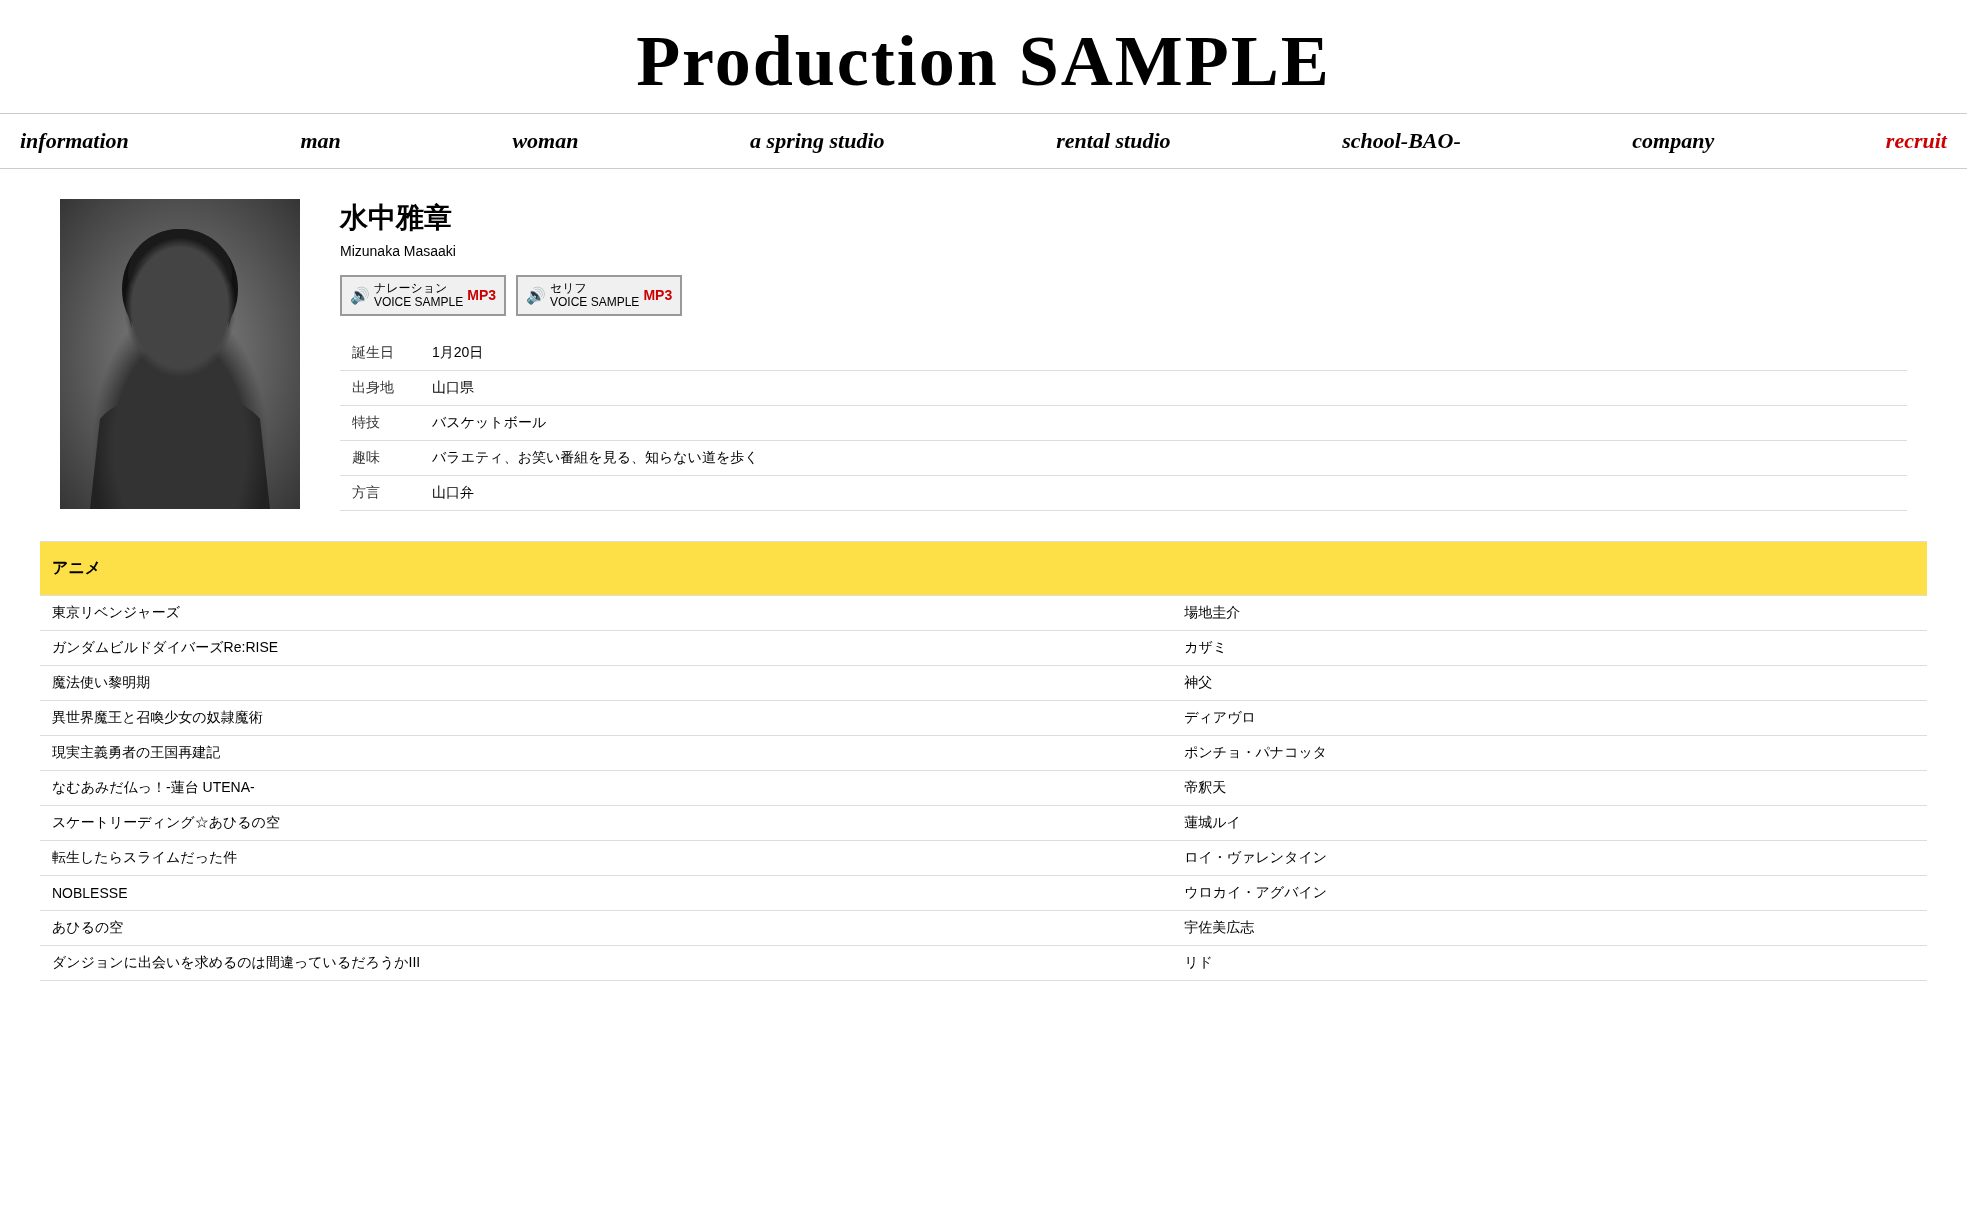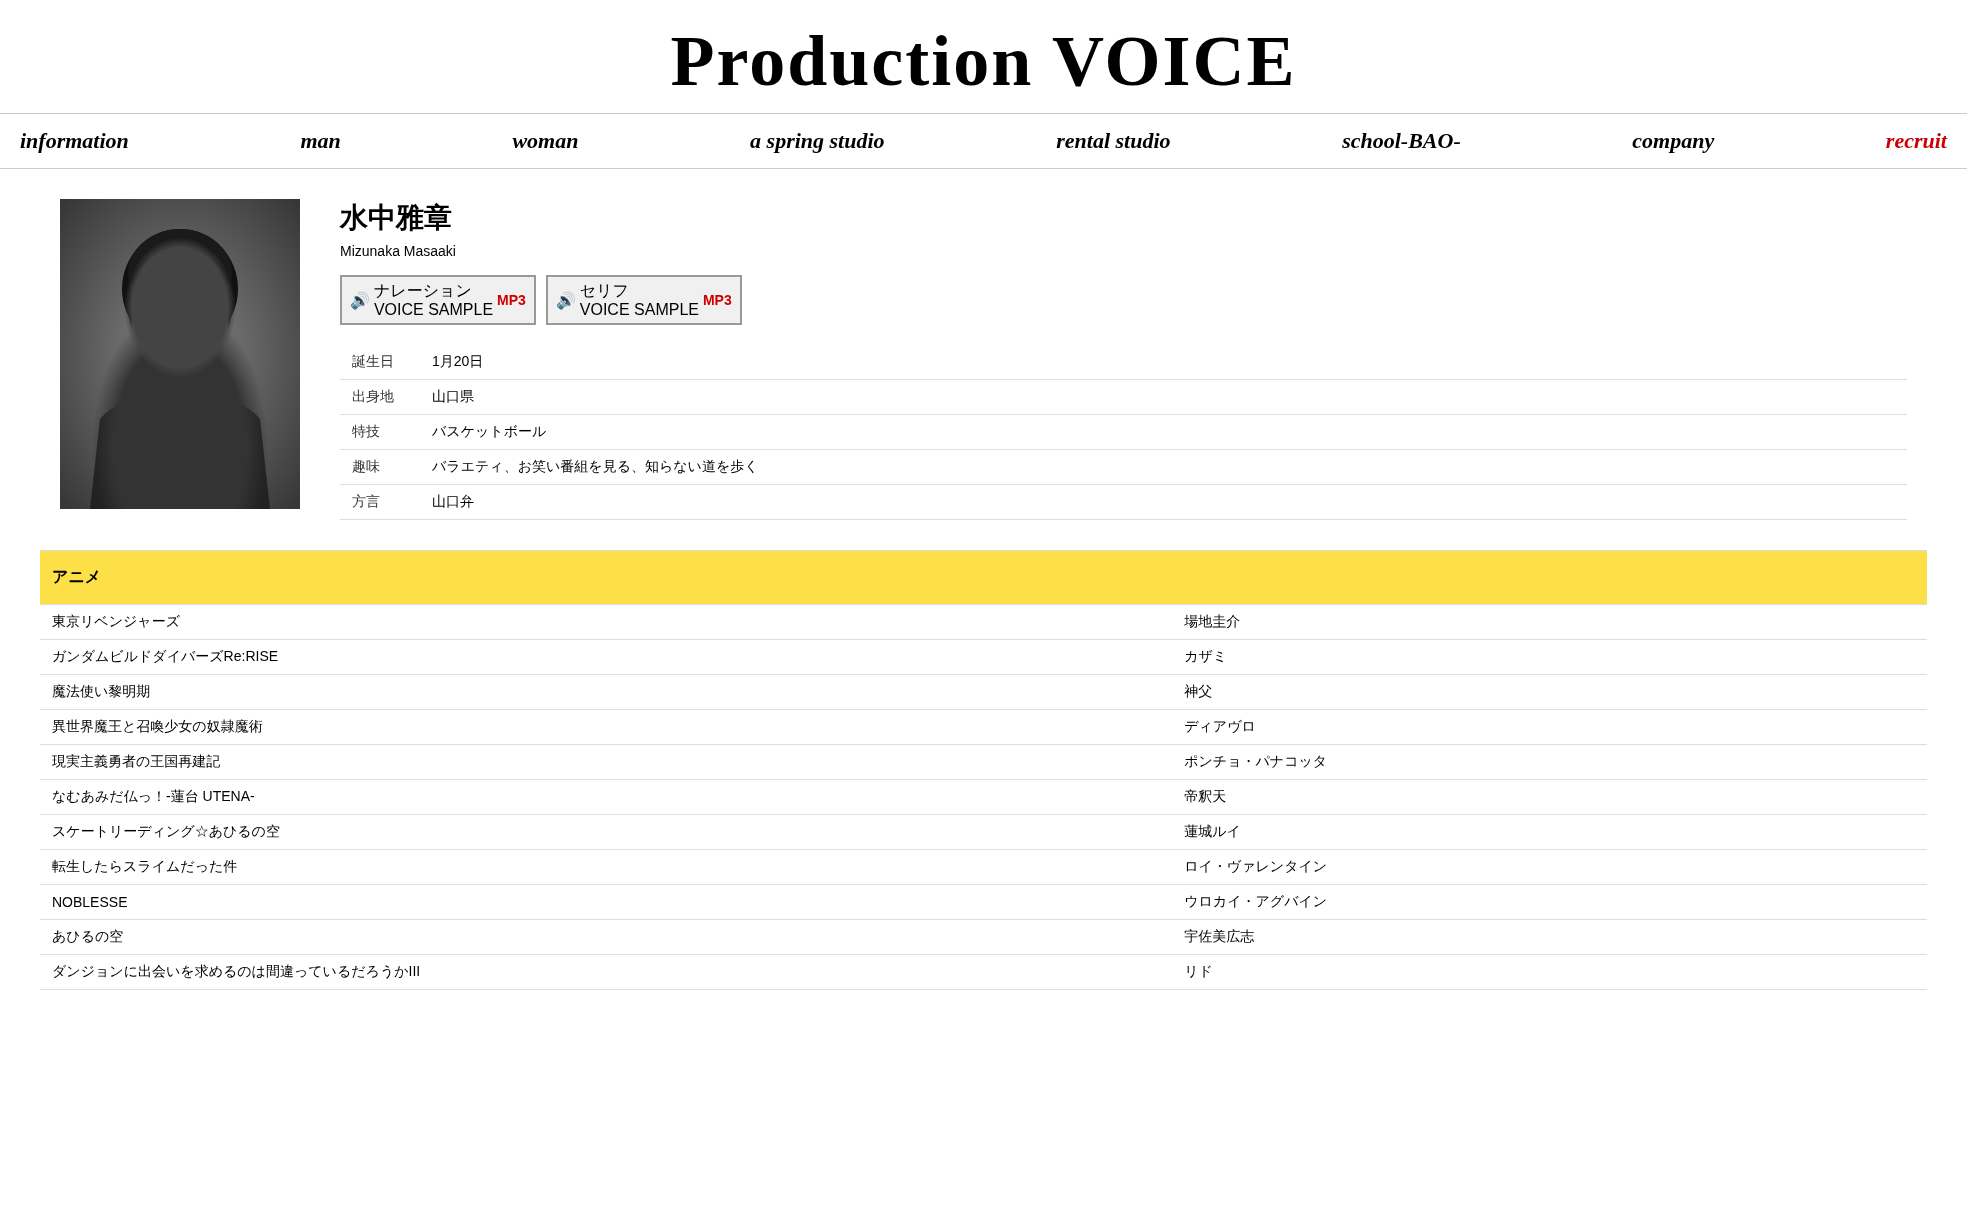--- a/index.html
+++ b/index.html
@@ -32,21 +32,21 @@
     #profile-name { font-size: 28px; font-weight: bold; margin-bottom: 6px; }
     #profile-name-en { font-size: 14px; margin-bottom: 16px; }
 
     #voice-samples { display: flex; gap: 10px; margin-bottom: 20px; }
     .voice-btn {
       display: flex; align-items: center; gap: 4px;
       border: 2px solid #999; padding: 4px 8px; font-size: 11px;
       background: #f0f0f0; cursor: pointer;
     }
     .voice-btn .speaker { font-size: 16px; }
-    .voice-btn .label-jp { font-size: 16px; line-height: 1.2; }
+    .voice-btn .label-jp { font-size: 12px; line-height: 1.2; }
     .voice-btn .mp3-label { color: #cc0000; font-weight: bold; font-size: 14px; }
 
     #profile-table { border-collapse: collapse; width: 100%; margin-top: 10px; }
     #profile-table td { padding: 8px 12px; border-bottom: 1px solid #ddd; vertical-align: top; }
     #profile-table td:first-child { width: 80px; color: #333; white-space: nowrap; }
     #profile-table td:last-child { color: #000; }
 
     #works-section { padding: 0 40px 40px; }
     .works-category-header {
       background: #fde047;
@@ -60,21 +60,21 @@
     .works-table tr { border-bottom: 1px solid #ddd; }
     .works-table td { padding: 8px 12px; }
     .works-table td:first-child { width: 60%; }
     .works-table td:last-child { font-weight: normal; }
     .works-table .bold-role { font-weight: bold; }
   </style>
 </head>
 <body>
 
 <div id="header">
-  <h1>Production  VOICE</h1>
+  <h1>Production  SAMPLE</h1>
 </div>
 
 <nav id="nav">
     <a href="#">information</a>
     <a href="#">man</a>
     <a href="#">woman</a>
     <a href="#">a spring studio</a>
     <a href="#">rental studio</a>
     <a href="#">school-BAO-</a>
     <a href="#">company</a>

